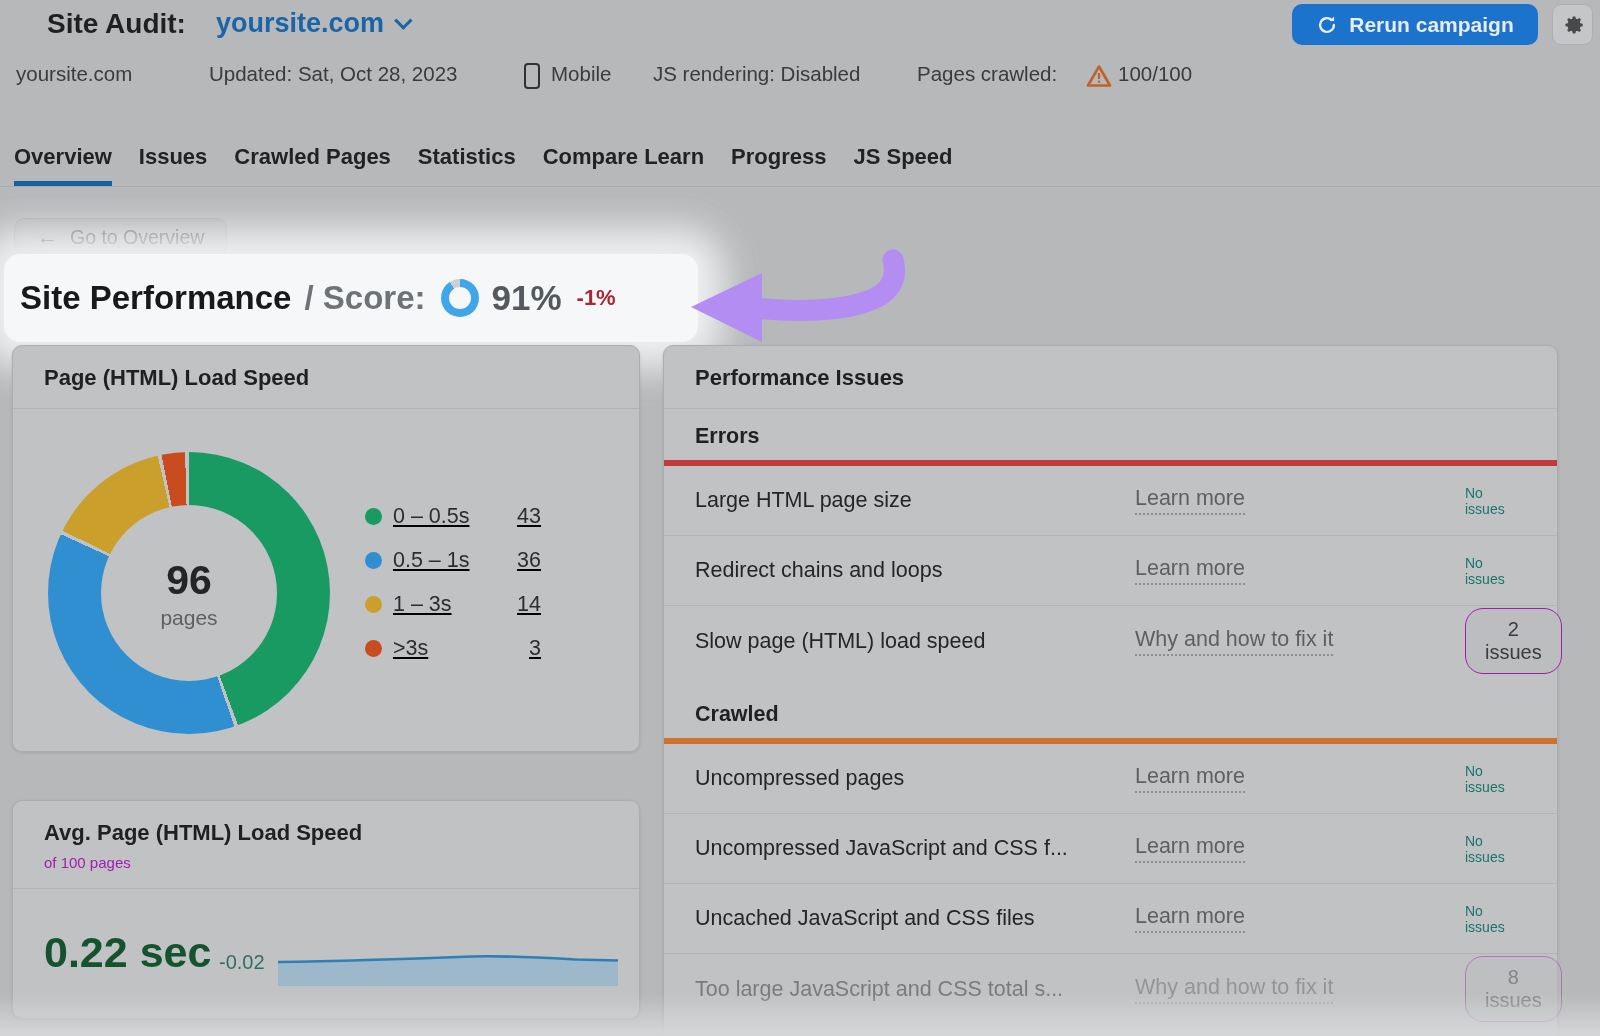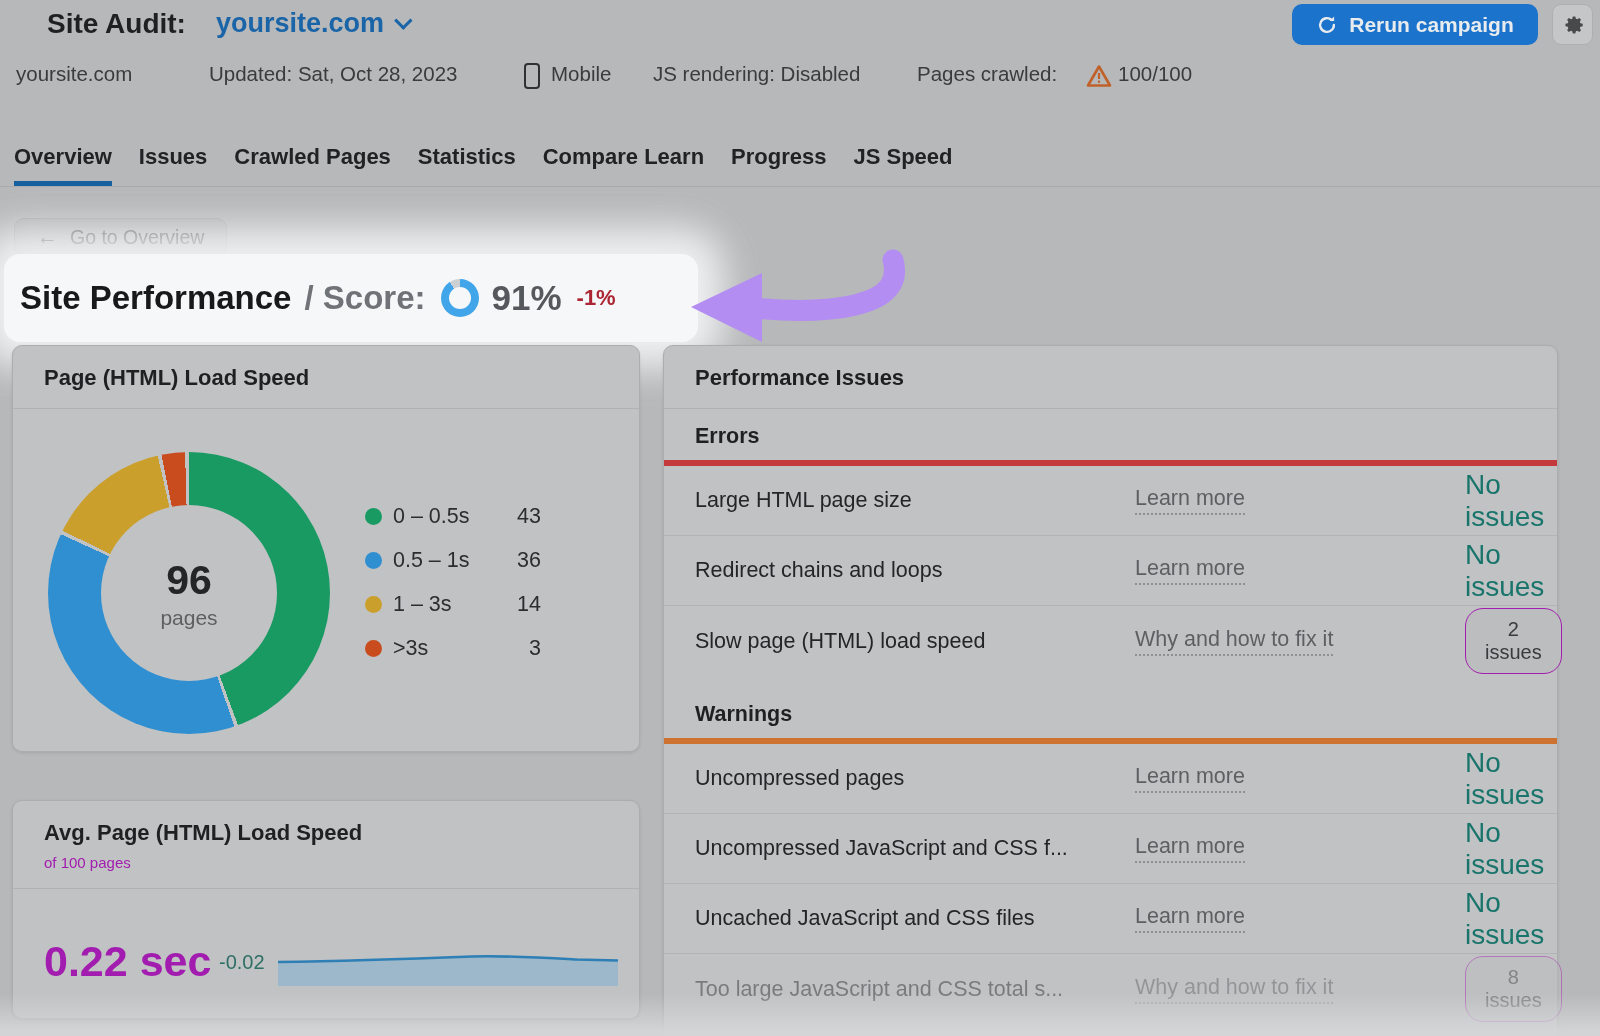--- a/index.html
+++ b/index.html
@@ -62,41 +62,41 @@
   #card-load-speed { left:12px; top:345px; width:628px; height:407px; }
   #card-avg-speed  { left:12px; top:800px; width:628px; height:219px; }
   #card-issues     { left:663px; top:345px; width:895px; height:720px; }
 
   
   .donut { position:absolute; left:35px; top:106px; width:282px; height:282px; border-radius:50%; }
   .donut-hole { position:absolute; left:53px; top:53px; width:176px; height:176px; border-radius:50%; background:#c1c2c4;
     display:flex; flex-direction:column; align-items:center; justify-content:center; gap:2px; }
   .donut-value { font-size:41px; font-weight:700; color:#232527; }
   .donut-sub { font-size:21px; color:#5d5f61; }
-  .legend { position:absolute; left:352px; top:148px; }
+  .legend { position:absolute; left:352px; top:148px;text-decoration:underline; }
   .legend-row { display:flex; align-items:center; height:44px; }
   .legend-dot { width:17px; height:17px; border-radius:50%; margin-right:11px; flex:none; }
   .legend-label { font-size:21.5px; color:#2b2d2f; width:106px; }
   .legend-value { font-size:21.5px; color:#2b2d2f; width:42px; text-align:right; }
 
   
   .avg-sub { font-size:15px; color:#a21caf; margin-top:8px; }
   .avg-value-row { position:absolute; left:0; top:112px; width:100%; height:80px; }
-  .avg-value { position:absolute; left:31px; top:24px; font-size:43px; font-weight:700; color:#a21caf; }
+  .avg-value { position:absolute; left:31px; top:15px; font-size:43px; font-weight:700; color:#14532d; }
   .avg-delta { position:absolute; left:206px; top:38px; font-size:20px; color:#2e6f65; }
   .sparkline { position:absolute; left:264px; top:22px; }
 
   
   .section-label { padding:15px 31px 11px 31px; font-size:21.5px; font-weight:700; color:#1e2022; }
   .section-bar { height:6px; width:100%; }
   .issue-row { display:grid; grid-template-columns:440px 330px 1fr; align-items:center; height:70px; padding:0 31px; border-bottom:1px solid #b2b3b5; }
   .issue-row.no-line { border-bottom:none; }
   .issue-label { font-size:21.5px; color:#232527; white-space:nowrap; overflow:hidden; }
   .issue-link { font-size:21.5px; color:#5d5f61; cursor:pointer; justify-self:start; border-bottom:2px dotted #8d8f91; padding-bottom:2px; }
-  .issue-status { justify-self:end; font-size:28px; color:#19756b; }
+  .issue-status { justify-self:end; font-size:14px; color:#19756b; }
   .issue-btn { justify-self:end; font-size:20px; color:#393b3d; background:#bcbdbf; border:1px solid #a21caf; border-radius:18px; padding:9px 19px; cursor:pointer; }
   .issue-row.faded { opacity:0.45; }
 
   .bottom-fade { position:absolute; left:0; bottom:0; width:1600px; height:42px;
     background:linear-gradient(to bottom, rgba(205,206,208,0) 0%, rgba(213,214,216,0.95) 90%); pointer-events:none; }
 </style>
 </head>
 <body>
 
 <div id="frame">
@@ -233,21 +233,21 @@
       <span class="issue-label">Redirect chains and loops</span>
       <span class="issue-link">Learn more</span>
       <span class="issue-status">No issues</span>
     </div>
     <div class="issue-row no-line">
       <span class="issue-label">Slow page (HTML) load speed</span>
       <span class="issue-link">Why and how to fix it</span>
       <button class="issue-btn">2 issues</button>
     </div>
 
-    <div class="section-label" style="padding-top:26px;">Warnings</div>
+    <div class="section-label" style="padding-top:26px;">Crawled</div>
     <div class="section-bar" style="background-color: rgb(206, 114, 50);"></div>
 
     <div class="issue-row">
       <span class="issue-label">Uncompressed pages</span>
       <span class="issue-link">Learn more</span>
       <span class="issue-status">No issues</span>
     </div>
     <div class="issue-row">
       <span class="issue-label">Uncompressed JavaScript and CSS f...</span>
       <span class="issue-link">Learn more</span>

